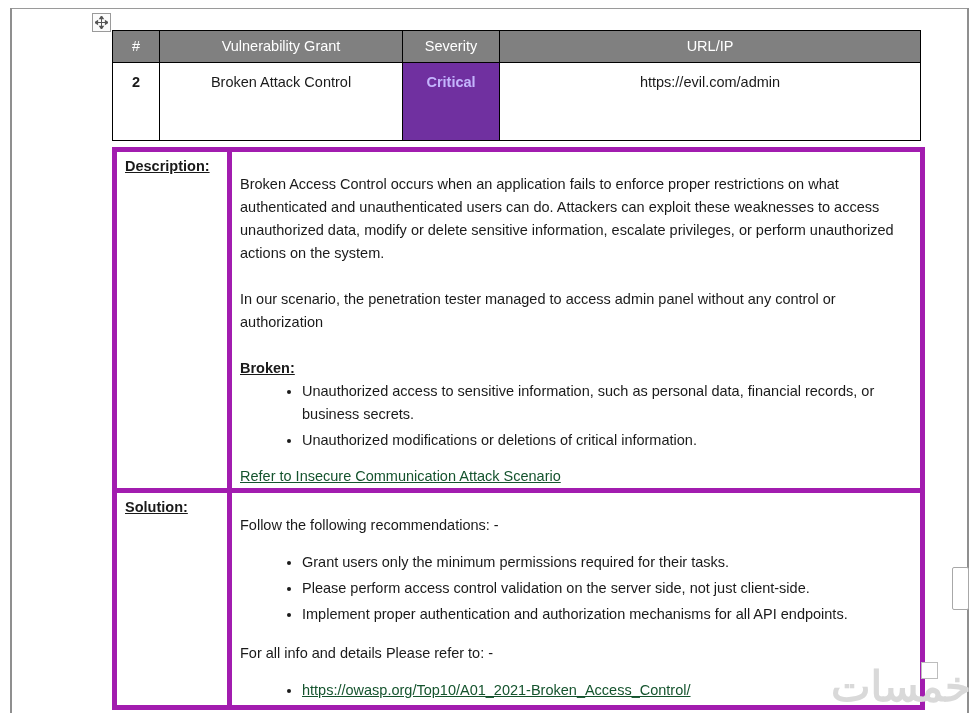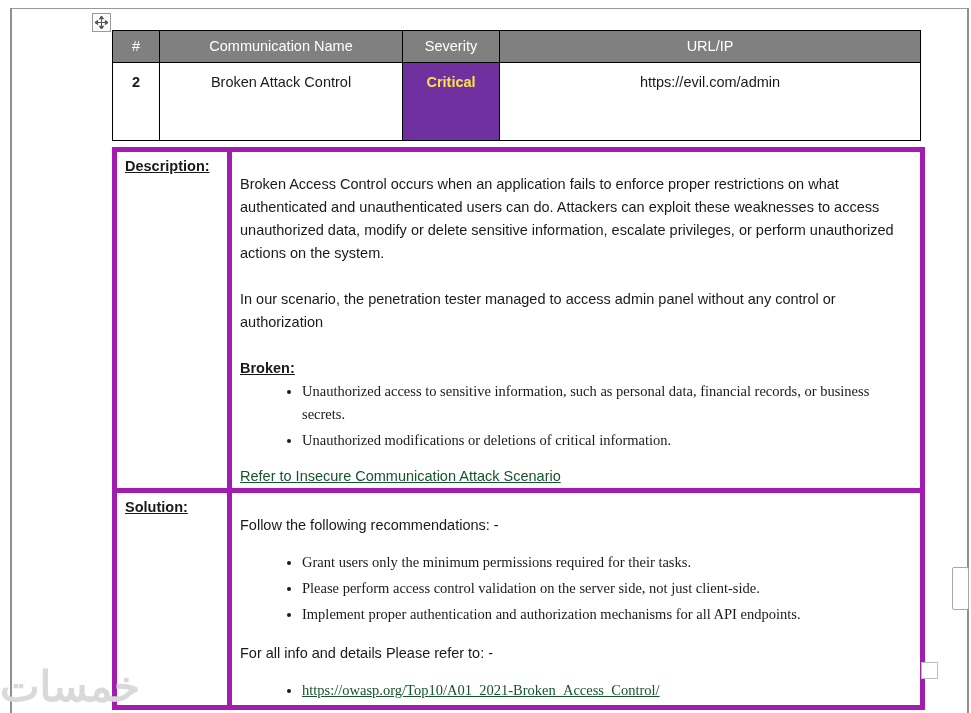--- a/index.html
+++ b/index.html
@@ -28,51 +28,51 @@
     border-collapse:collapse; table-layout:fixed; font-size:14.5px;
   }
   .vuln-table th, .vuln-table td {
     border:1px solid #000; vertical-align:top; text-align:center; overflow:hidden;
   }
   .vuln-table thead th {
     background:#808080; color:#ffffff; font-weight:400; height:32px; padding-top:7px;
   }
   .vuln-table tbody td { height:78px; padding-top:11px; background:#ffffff; }
   .cell-num { font-weight:700; }
-  .severity-cell { background:#7030A0 !important; color:#fde047; font-weight:700; }
+  .severity-cell { background:#7030A0 !important; color:#c4b5fd; font-weight:700; }
 
   
   .detail-table {
     position:absolute; left:112px; top:147px; width:808px;
     border-collapse:collapse; table-layout:fixed; font-size:14.5px;
   }
   .detail-table td { border:5px solid #a21caf; vertical-align:top; background:#ffffff; }
   .label-cell { padding:6px 4px 0 8px; }
   .label-text { font-weight:700; text-decoration:underline; }
   .content-cell { padding:5px 10px 0 8px; line-height:23px; }
   .desc-row { height:326px; }
   .sol-row  { height:187px; }
 
   .content-cell p { margin:16px 0 23px 0; }
   .content-cell p.tight { margin-bottom:0; }
   .bold { font-weight:400; }
   .bold-underline { font-weight:700; text-decoration:underline; }
 
-  .content-cell ul { margin:0; padding-left:62px; list-style:disc;font-family:Liberation Serif, serif; }
+  .content-cell ul { margin:0; padding-left:62px; list-style:disc; }
   .content-cell li { line-height:23px; margin-bottom:3px; }
   .sol-intro { margin-bottom:14px !important; }
   .sol-ul { margin-bottom:12px !important; }
   .refer-line { margin-bottom:14px !important; }
   .link-para { margin-top:13px !important; margin-bottom:0 !important; }
 
   a.doc-link { color:#14532d; text-decoration:underline; cursor:pointer; }
 
   
   .watermark {
-    position:absolute; left:0; right:0; top:662px; text-align:left;
+    position:absolute; left:0; right:0; top:662px; text-align:right;
     font-size:42px; font-weight:700; color:#d9d9d9; letter-spacing:1px;
     pointer-events:none;
   }
 
   
   .scroll-thumb {
     position:absolute; left:952px; top:567px; width:17px; height:43px;
     background:#ffffff; border:1px solid #a8a8a8; border-radius:2px;
   }
   .resize-square {
@@ -105,21 +105,21 @@
   <table class="vuln-table">
     <colgroup>
       <col style="width:47px">
         <col style="width:243px">
         <col style="width:97px">
         <col style="width:421px">
     </colgroup>
     <thead>
       <tr>
         <th>#</th>
-        <th>Communication Name</th>
+        <th>Vulnerability Grant</th>
         <th>Severity</th>
         <th>URL/IP</th>
       </tr>
     </thead>
     <tbody>
       <tr>
         <td class="cell-num">2</td>
         <td>Broken Attack Control</td>
         <td class="severity-cell">Critical</td>
         <td>https://evil.com/admin</td>

